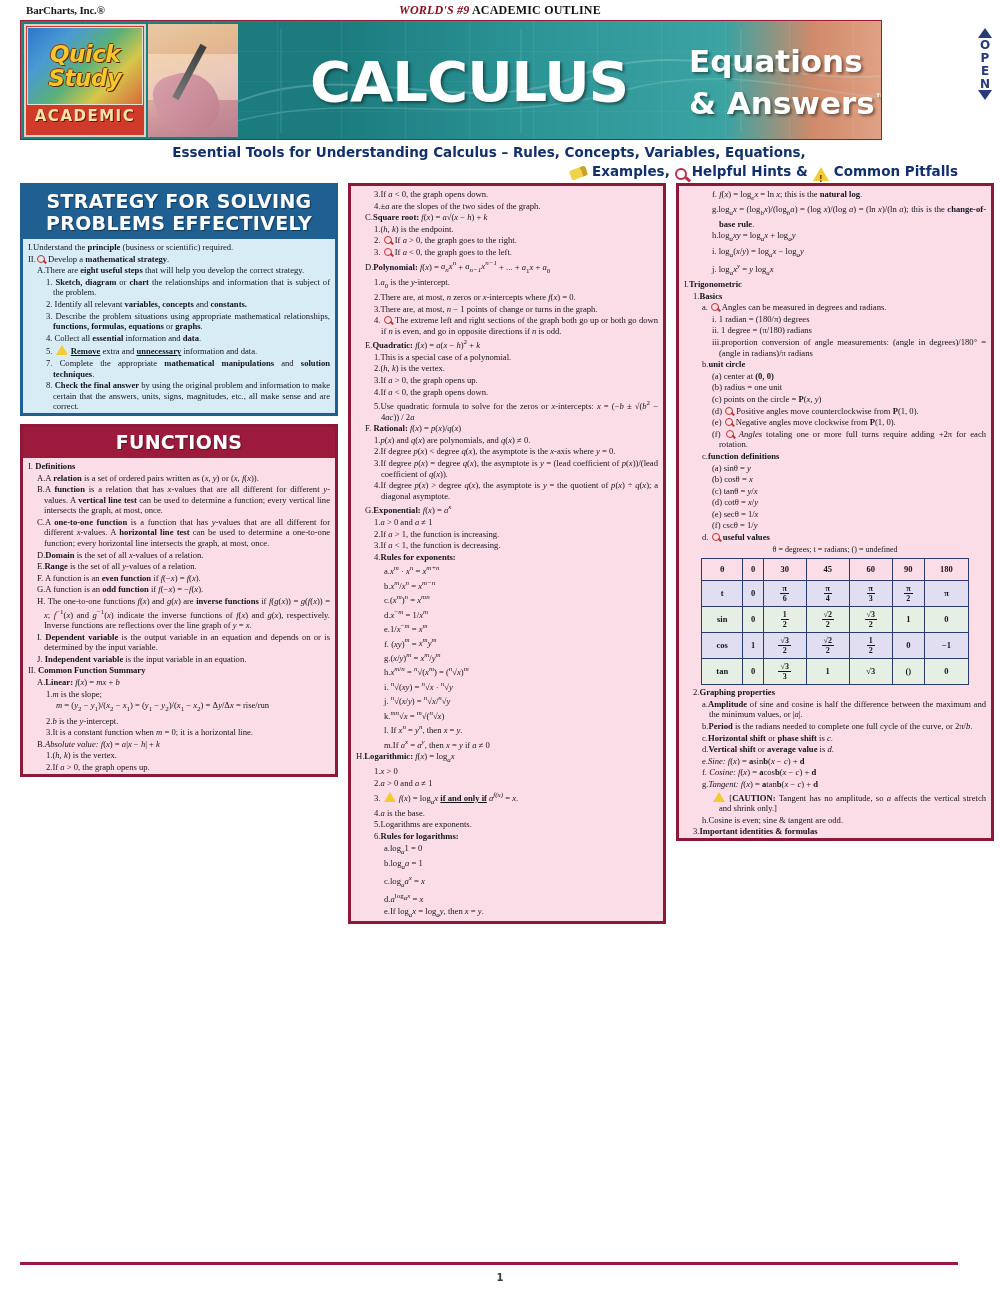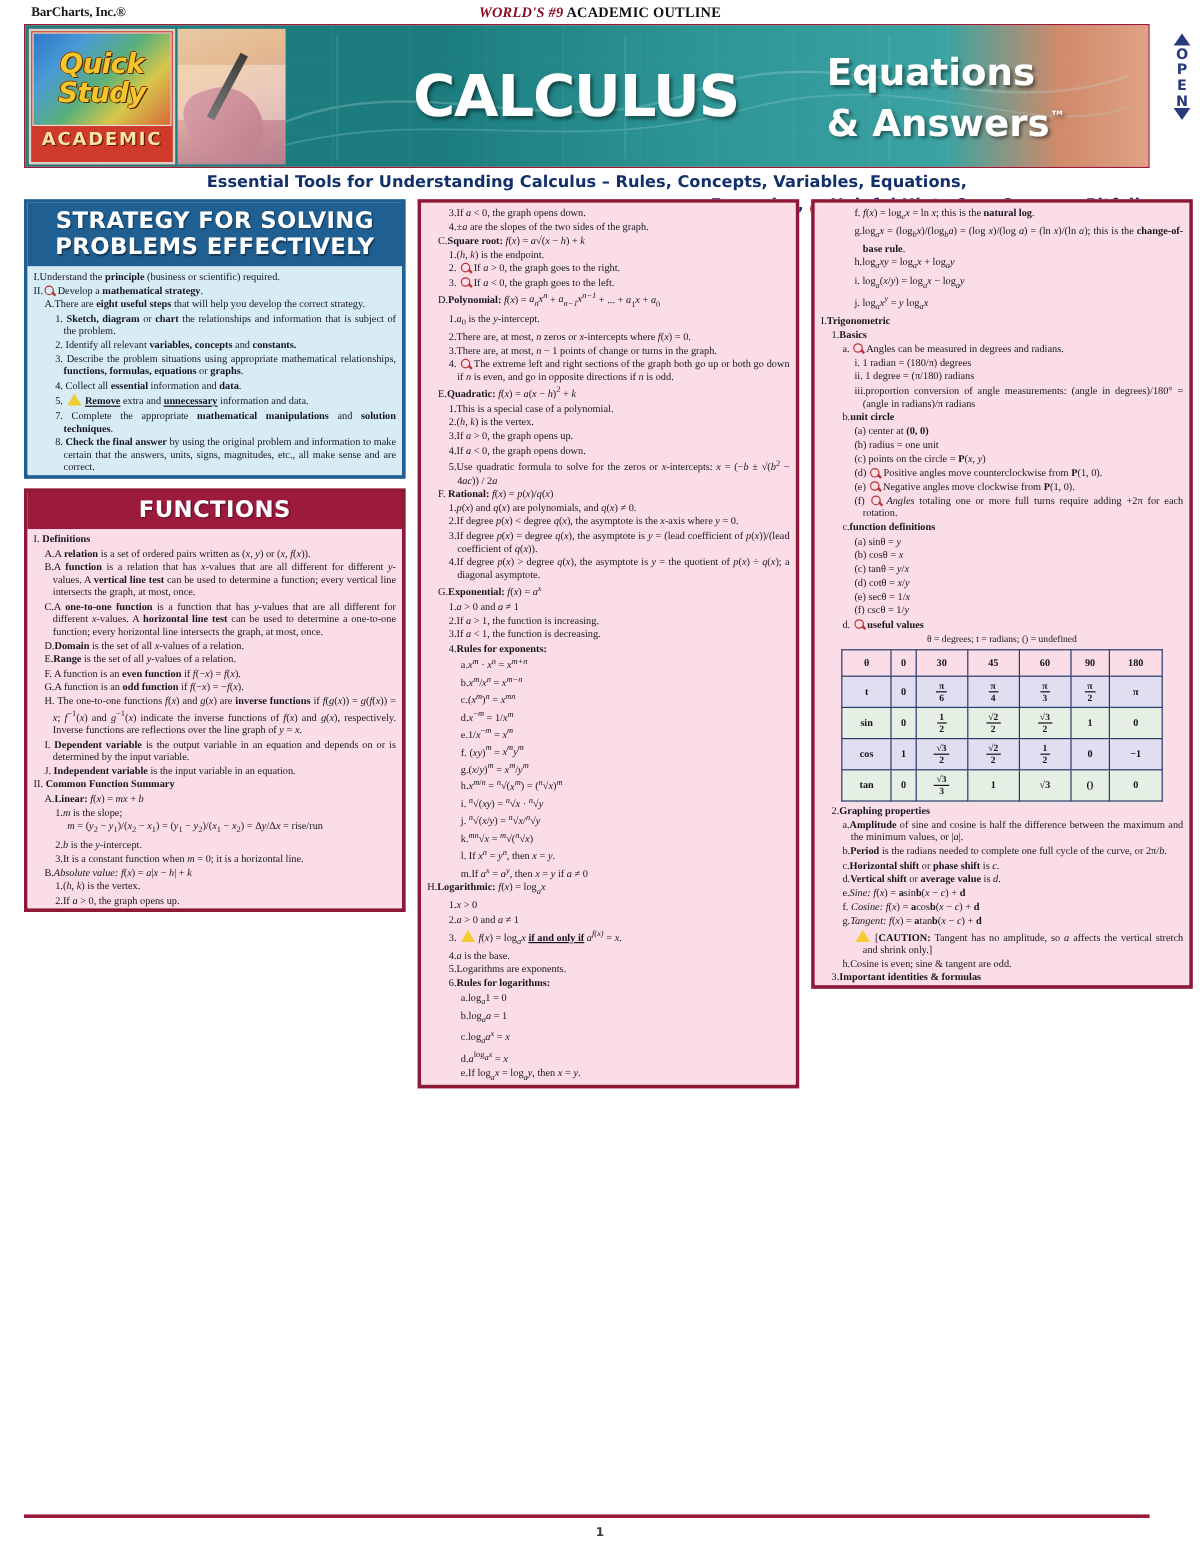--- a/index.html
+++ b/index.html
@@ -21,21 +21,21 @@
   .worlds {
     position: absolute; left: 0; top: 3px; width: 1000px; text-align: center;
     font-family: "Liberation Serif", serif; font-weight: bold; font-size: 12px;
     color: #7a0a1e; letter-spacing: .2px;
   }
   .worlds .it { font-style: italic; color: #8a0b20; }
   .worlds .blk { color: #111; margin-top: 40px; }
 
   
   .masthead {
-    position: absolute; left: 20px; top: 20px; width: 938px; height: 120px;
+    position: absolute; left: 20px; top: 20px; width: 862px; height: 120px;
     border: 1px solid #9a1b33;
     background: linear-gradient(90deg,#1d7f80 0%, #1b7b7d 36%, #2d9596 60%, #3ba3a2 82%, #cf8a6a 92%, #e0a184 100%);
     overflow: hidden;
   }
   .mh-grid { position: absolute; inset: 0; opacity: .30;
     background-image:
       linear-gradient(to right, rgba(255,255,255,.22) 1px, transparent 1px),
       linear-gradient(to bottom, rgba(255,255,255,.13) 1px, transparent 1px);
     background-size: 64px 100%, 100% 30px; }
   .mh-wave { position:absolute; left:200px; top:8px; width:720px; height:104px; opacity:.25; }
@@ -70,24 +70,23 @@
   }
   .photo .hand { position:absolute; left:8px; top:48px; width:62px; height:62px;
     background: linear-gradient(150deg,#d8a0a8,#c07f8e); transform: rotate(-18deg); border-radius: 30% 55% 40% 50%; }
   .photo .pen { position:absolute; left:38px; top:18px; width:7px; height:60px;
     background: linear-gradient(180deg,#3c3c3c,#777); transform: rotate(28deg); }
   .photo .paper { position:absolute; left:0; top:30px; width:90px; height:46px; background: rgba(255,240,220,.45); }
 
   .mh-title {
     position: absolute; left: 218px; top: 16px; width: 460px; height: 88px;
     display:flex; align-items:center; justify-content:center;
-    font-family: "DejaVu Sans", sans-serif; font-weight: bold; font-size: 48px;
+    font-family: "DejaVu Sans", sans-serif; font-weight: bold; font-size: 56px;
     color: #ffffff; letter-spacing: -1px;
     text-shadow: 2px 2px 3px rgba(0,0,0,.45);
-    margin-left: 11px;
   }
   .mh-sub {
     position:absolute; left: 668px; top: 16px; width: 260px; height: 90px;
     display:flex; flex-direction:column; justify-content:center;
     font-family: "DejaVu Sans", sans-serif; font-weight: bold; font-size: 31px;
     color: #ffffff; line-height: 38px; text-shadow: 2px 2px 3px rgba(0,0,0,.45);
   }
   .mh-sub .tm { font-size: 13px; vertical-align: super; }
 
   .tagline {
@@ -116,21 +115,21 @@
     font-family:"DejaVu Sans", sans-serif; font-weight:bold; font-size: 12px;
     color:#283a7a; letter-spacing: -1px; }
   .tri-up { width:0;height:0;border-left:7px solid transparent;border-right:7px solid transparent;
     border-bottom:10px solid #283a7a; }
   .tri-dn { width:0;height:0;border-left:7px solid transparent;border-right:7px solid transparent;
     border-top:10px solid #283a7a; }
   #open-top { top: 28px; }
   #open-mid { top: 560px; }
 
   
-  .col { position:absolute; top: 166px; width: 318px; }
+  .col { position:absolute; top: 183px; width: 318px; }
   #col1 { left: 20px; }
   #col2 { left: 348px; }
   #col3 { left: 676px; }
 
   .panel { border: 3px solid; margin-bottom: 8px; }
   .panel.blue { border-color:#1f5f92; background:#d8e9f5; }
   .panel.rose { border-color:#8e1838; background:#fbdfe8; }
   .panel.rose2{ border-color:#8e1838; background:#fbdfe8; }
 
   .ph { text-align:center; font-family:"DejaVu Sans", sans-serif; font-weight:bold;

